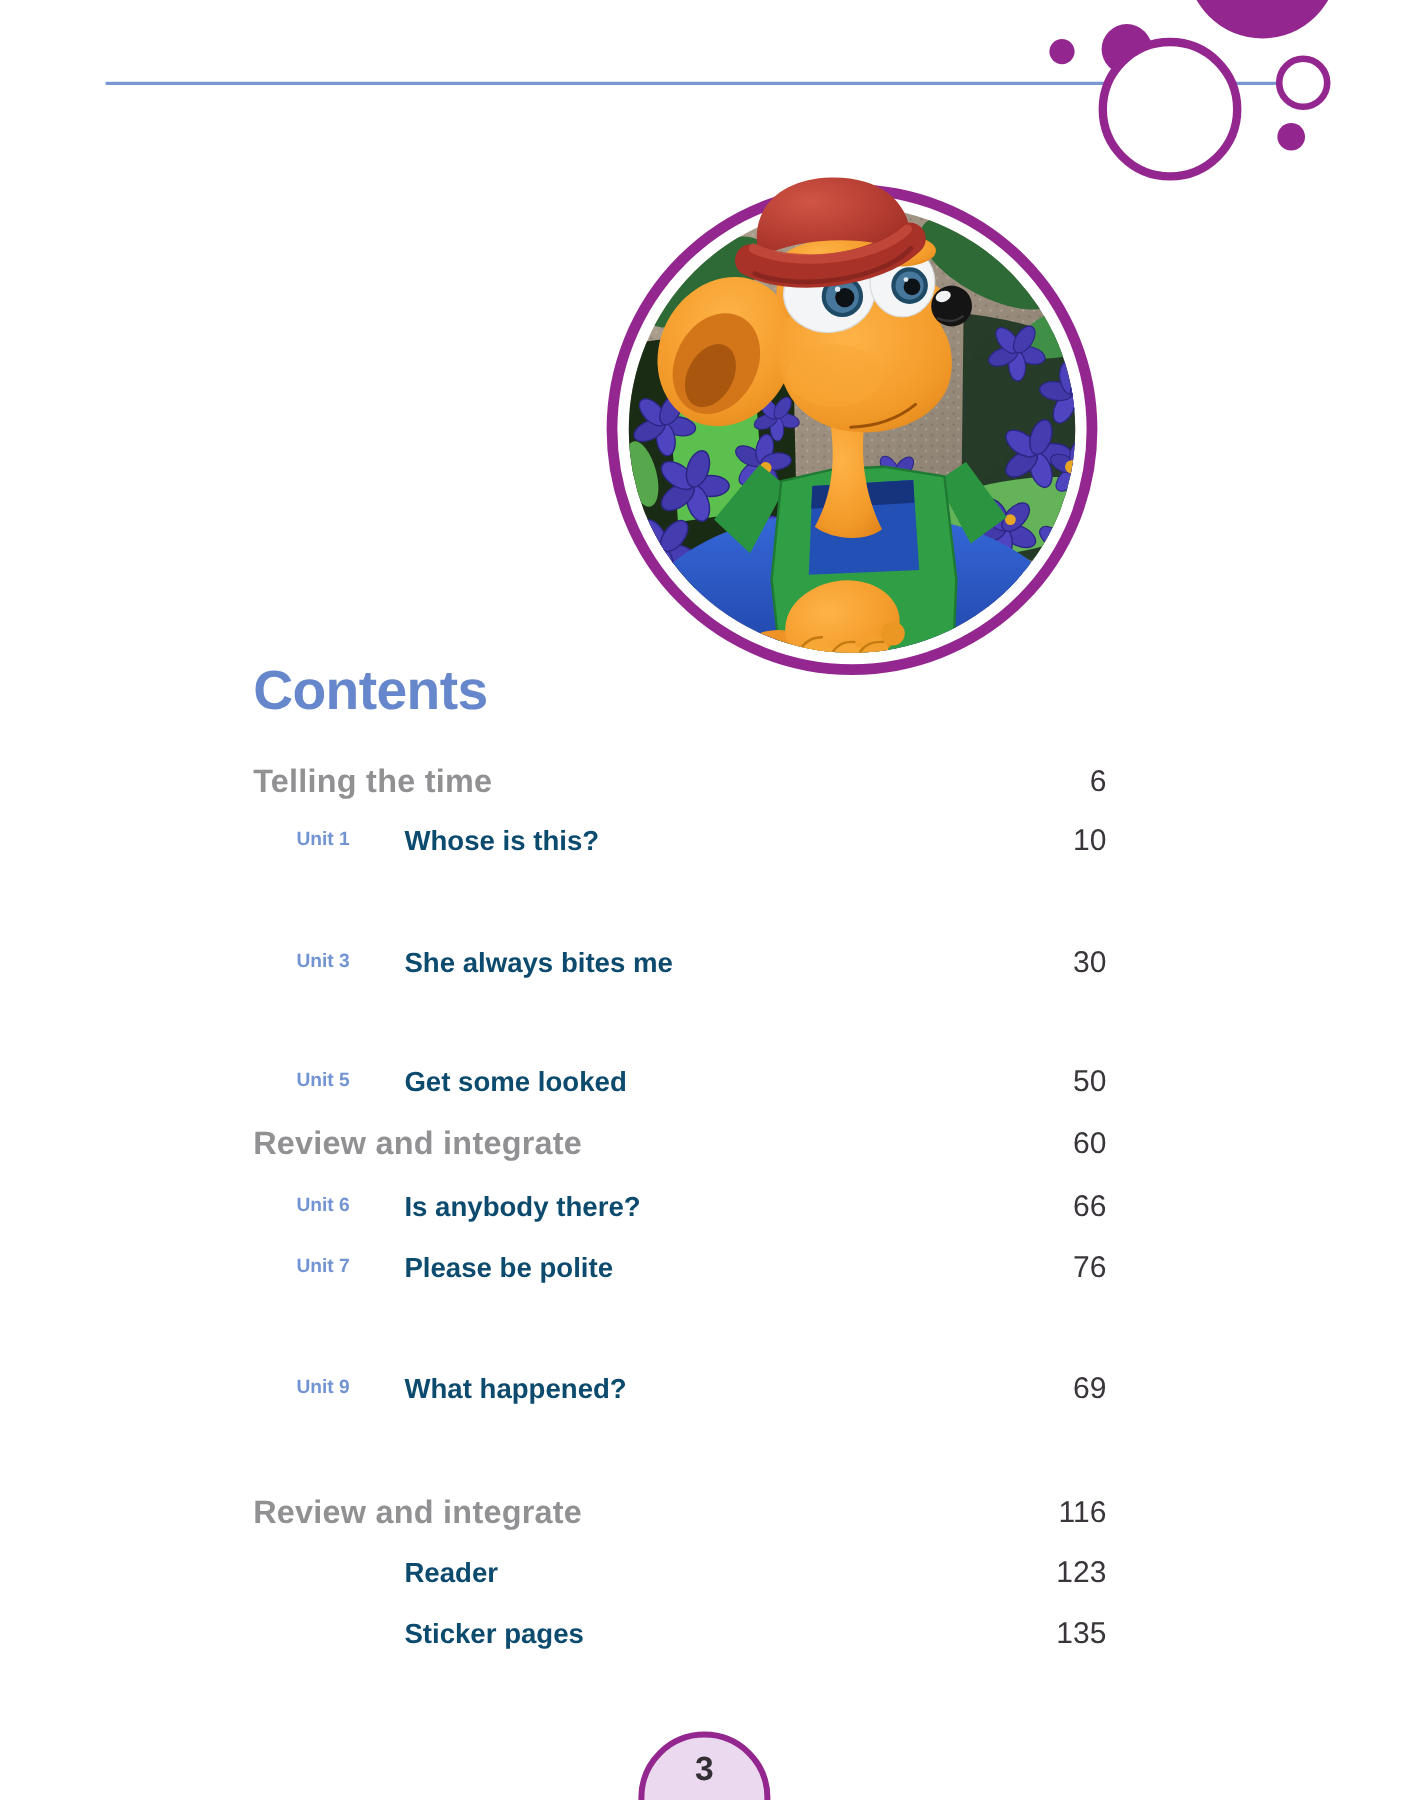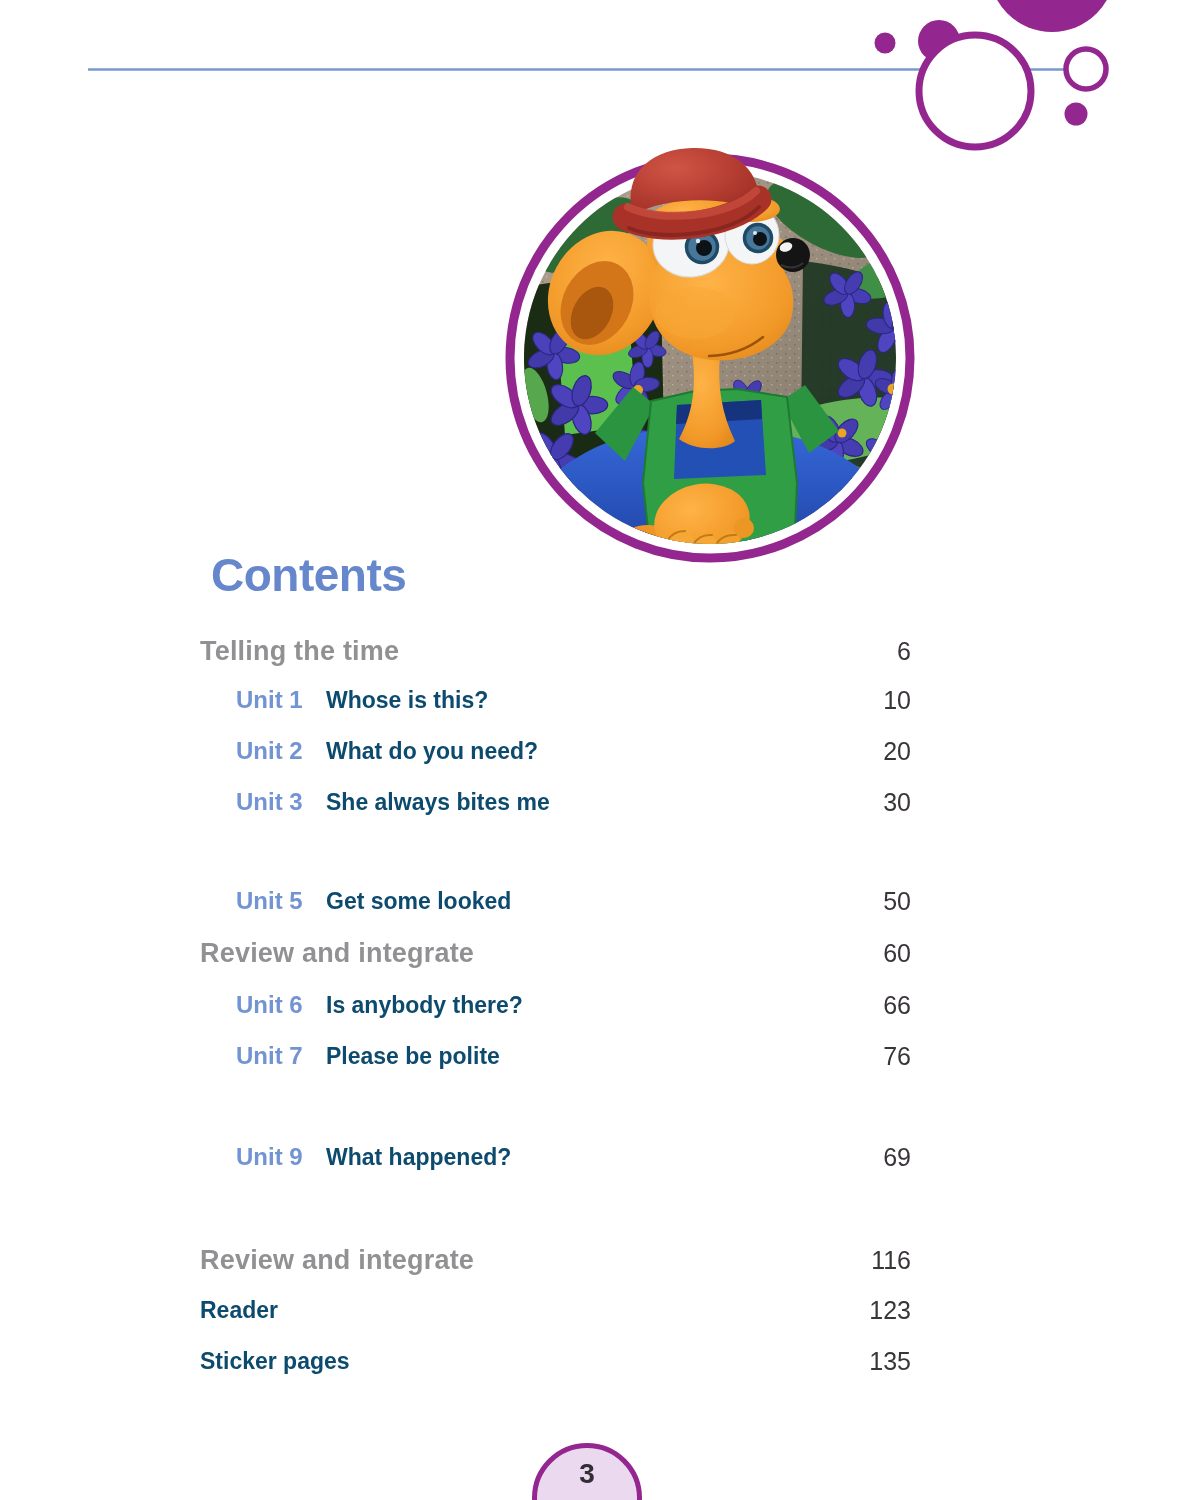--- a/index.html
+++ b/index.html
@@ -6,27 +6,27 @@
   body{
     width:1179px;height:1500px;position:relative;overflow:hidden;
     background:#ffffff;font-family:"Liberation Sans",sans-serif;
   }
   .topdeco{position:absolute;left:0;top:0;}
   .hero{position:absolute;left:495px;top:143px;}
   .contents-title{
     position:absolute;left:211px;top:548px;
     font-size:46px;font-weight:bold;color:#6787cc;letter-spacing:-0.5px;
   }
-  .toc{position:absolute;left:200px;top:0;width:711px;height:1500px;}
+  .toc{position:absolute;left:211px;top:0;width:711px;height:1500px;}
   .row{position:absolute;left:0;width:711px;height:50px;display:flex;align-items:center;}
   .row .page-num{margin-left:auto;font-size:25px;font-weight:400;color:#39353a;}
   .section-title{font-size:27px;font-weight:bold;color:#919194;letter-spacing:0.2px;}
-  .unit-label{margin-left:36px;width:90px;flex:0 0 90px;font-size:24px;font-weight:bold;color:#7394d2;}
+  .unit-label{margin-left:36px;width:90px;flex:0 0 90px;font-size:16px;font-weight:bold;color:#7394d2;}
   .row-title{font-size:23px;font-weight:bold;color:#0c4a6e;}
-  .row.plain .row-title{}
+  .row.plain .row-title{margin-left:126px;}
   .page-badge{
     position:absolute;left:532px;top:1443px;width:110px;height:110px;
     box-sizing:border-box;border-radius:50%;
     background:#ead9ef;border:5px solid #93278f;
     text-align:center;padding-top:10px;
     font-size:28px;font-weight:bold;color:#332e33;
   }
 </style>
 </head>
 <body>
@@ -197,25 +197,20 @@
 <div class="toc">
   <div class="row section" style="top:626px">
     <span class="section-title">Telling the time</span>
     <span class="page-num">6</span>
   </div>
   <div class="row unit" style="top:675px">
     <span class="unit-label">Unit 1</span>
     <span class="row-title">Whose is this?</span>
     <span class="page-num">10</span>
   </div>
-  <div class="row unit" style="top:726px">
-    <span class="unit-label">Unit 2</span>
-    <span class="row-title">What do you need?</span>
-    <span class="page-num">20</span>
-  </div>
   <div class="row unit" style="top:777px">
     <span class="unit-label">Unit 3</span>
     <span class="row-title">She always bites me</span>
     <span class="page-num">30</span>
   </div>
   <div class="row unit" style="top:876px">
     <span class="unit-label">Unit 5</span>
     <span class="row-title">Get some looked</span>
     <span class="page-num">50</span>
   </div>

